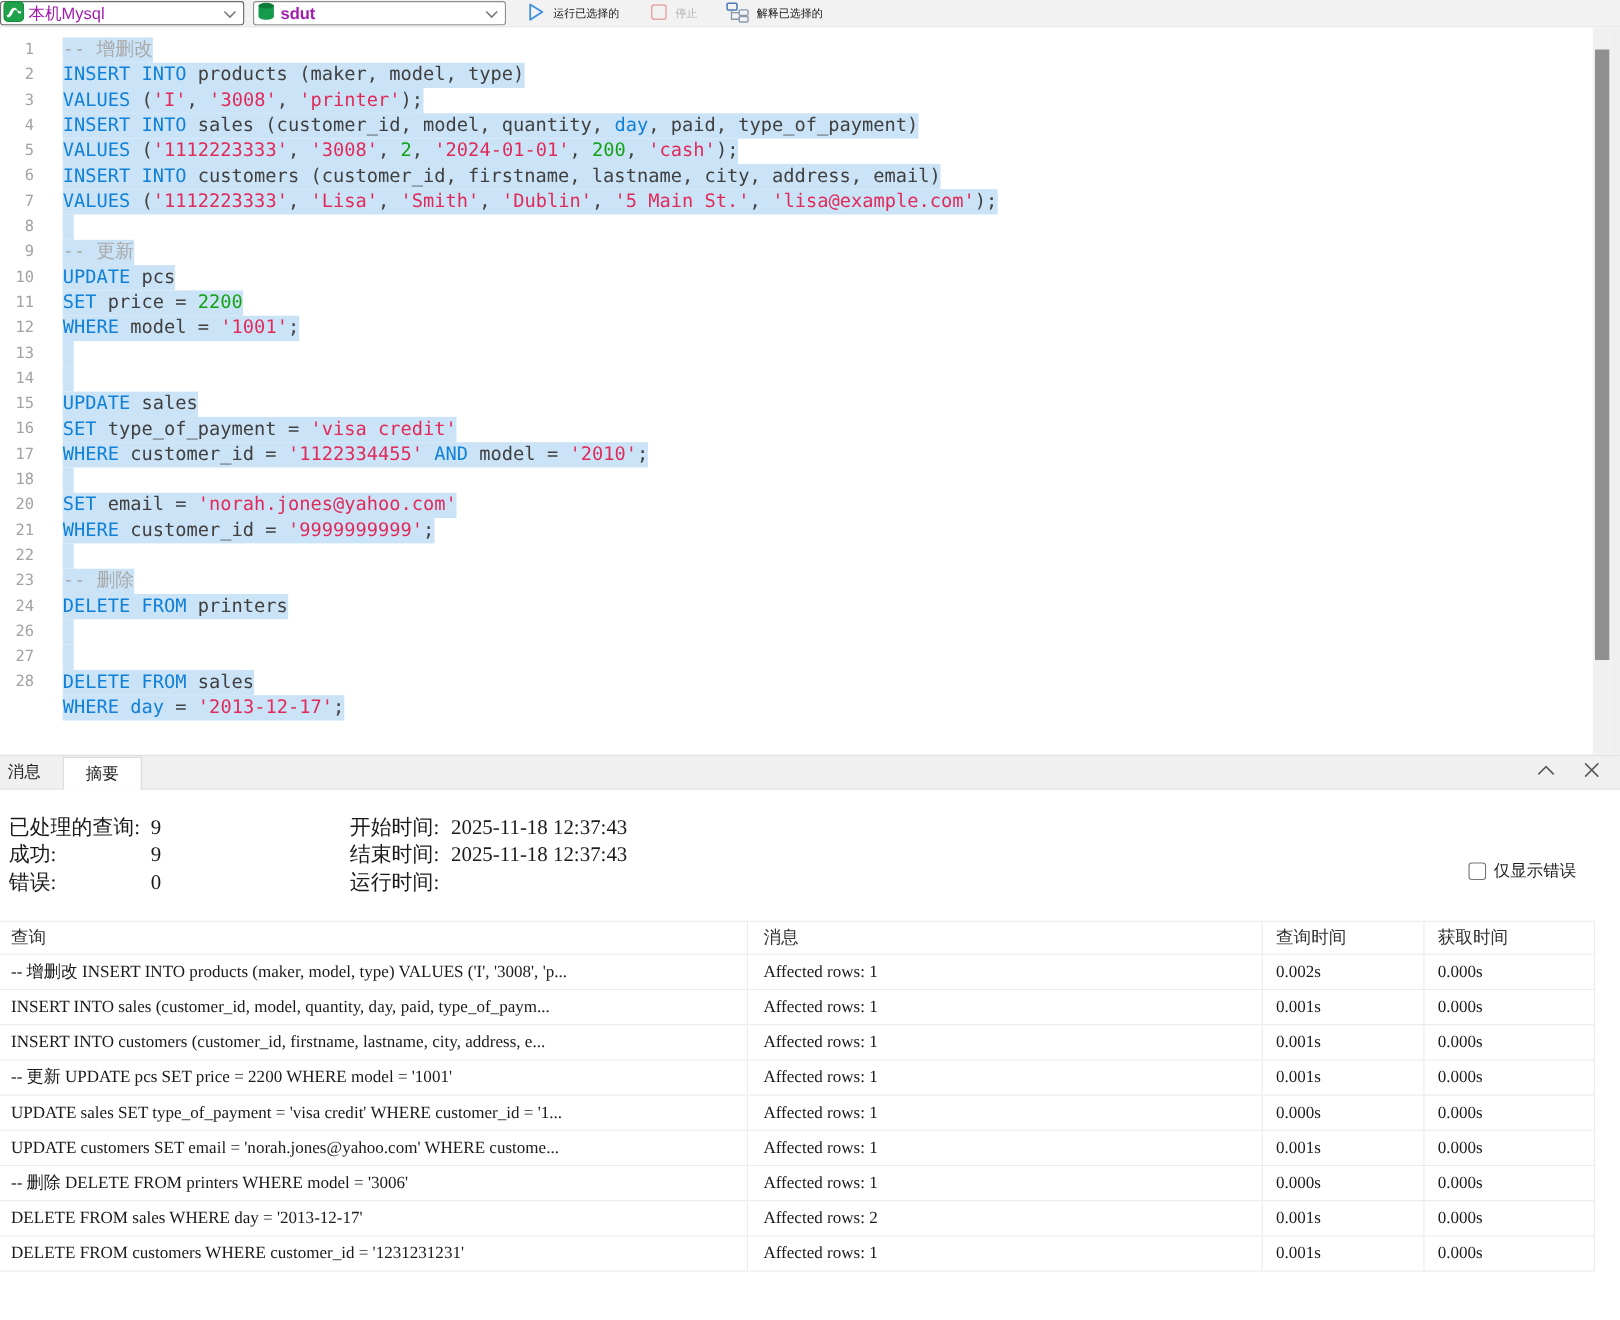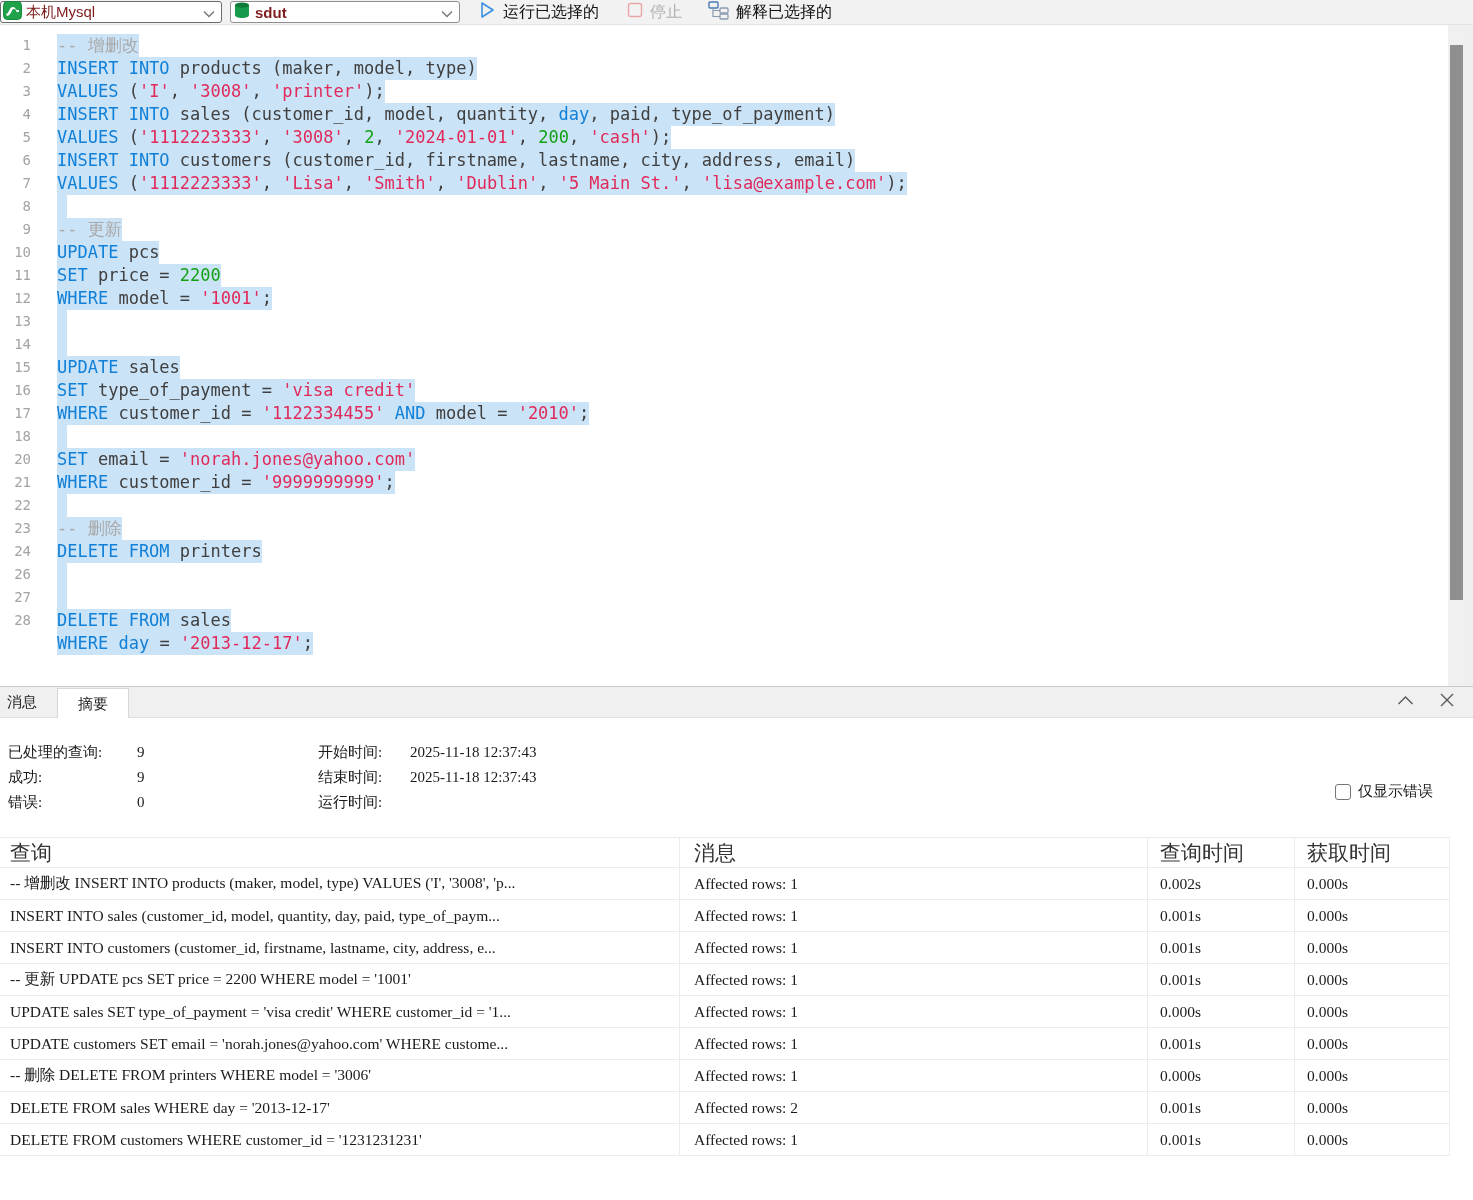--- a/index.html
+++ b/index.html
@@ -3,27 +3,27 @@
 <meta charset="utf-8">
 <style>
   * { box-sizing: border-box; margin: 0; padding: 0; }
   html,body { width:1473px; height:1200px; overflow:hidden; background:#fff;
     font-family:"Liberation Sans", sans-serif; }
 
   
   .toolbar { height:25px; background:#f2f2f2; display:flex; align-items:center;
     border-bottom:1px solid #e3e3e3; }
   .dd { height:22px; background:#fff; border:1px solid #8f8f8f; border-radius:3px;
-    display:flex; align-items:center; padding:0 6px 0 2px; font-size:15px; color:#7f1d1d; }
+    display:flex; align-items:center; padding:0 6px 0 2px; font-size:15px; color:#a21caf; }
   .dd .dd-label { flex:1; padding-left:4px; white-space:nowrap; overflow:hidden; }
   .dd-conn { width:222px; margin-left:0; border-color:#6b6b6b; }
   .dd-db { width:230px; margin-left:8px; }
   .dd-db .dd-label { font-weight:bold; }
   .chev { color:#777; flex:none; }
-  .tb-btn { display:flex; align-items:center; gap:7px; font-size:16px; color:#111;
+  .tb-btn { display:flex; align-items:center; gap:7px; font-size:10px; color:#111;
     cursor:default; white-space:nowrap; }
   .tb-btn.run { margin-left:18px; }
   .tb-btn.stop { margin-left:28px; color:#b0b0b0; }
   .tb-btn.explain { margin-left:26px; }
 
   
   .editor { position:relative; height:661px; background:#fff; overflow:hidden; }
   .code-lines { padding-top:9px; }
   .code-line { display:flex; height:23px; line-height:23px; white-space:pre;
     font-family:"DejaVu Sans Mono", monospace; font-size:17px; }
@@ -50,30 +50,30 @@
     border-bottom:1px solid #e0e0e0; position:relative; }
   .tab { height:30px; line-height:30px; padding:0 20px; font-size:15px; color:#222; }
   .tab-messages { margin-left:-13px; }
   .tab.active { background:#fff; border:1px solid #d8d8d8; border-bottom:none;
     margin-bottom:-1px;padding-left:20px; }
   .panel-actions { position:absolute; right:16px; top:3px; display:flex; gap:22px; }
   .pa-icon { width:20px; height:20px; display:flex; align-items:center; justify-content:center; }
 
   .panel-body { position:relative; height:482px; background:#fff; padding-top:22px; }
   .stats { margin-left:8px; display:grid;
-    grid-template-columns:129px 181px 92px auto; font-size:15px; color:#1a1a1a;
+    grid-template-columns:129px 181px 92px auto; font-size:19px; color:#1a1a1a;
     line-height:25px; width:900px; }
   .errcheck { position:absolute; right:40px; top:64px; display:flex; align-items:center;
     gap:7px; font-size:15px; color:#1a1a1a; }
   .cb { width:16px; height:16px; border:1px solid #767676; border-radius:3px; background:#fff; }
 
   .rtable { margin-top:22px; width:1450px; border-top:1px solid #ececec; }
   .trow, .thead { display:grid; grid-template-columns:680px 468px 147px 155px;
     align-items:center; border-bottom:1px solid #ececec; }
-  .thead { height:30px; font-size:21px; color:#333; }
+  .thead { height:30px; font-size:16px; color:#333; }
   .trow { height:32px; font-size:15.5px; color:#1a1a1a; }
   .tcell { padding-left:14px; white-space:nowrap; overflow:hidden; height:100%;
     display:flex; align-items:center; border-right:1px solid #ececec; }
   .tcell.first { padding-left:10px; }
   .tcell.t { padding-left:12px; }
 </style>
 </head>
 <body>
 
 <div class="toolbar">

